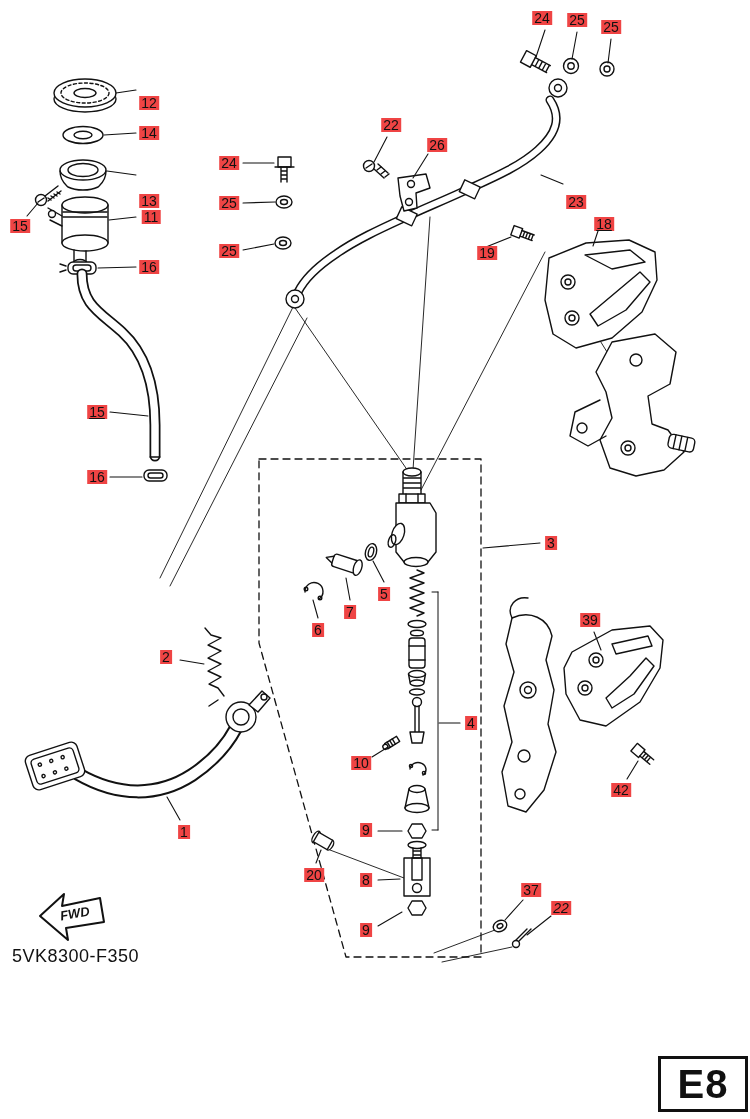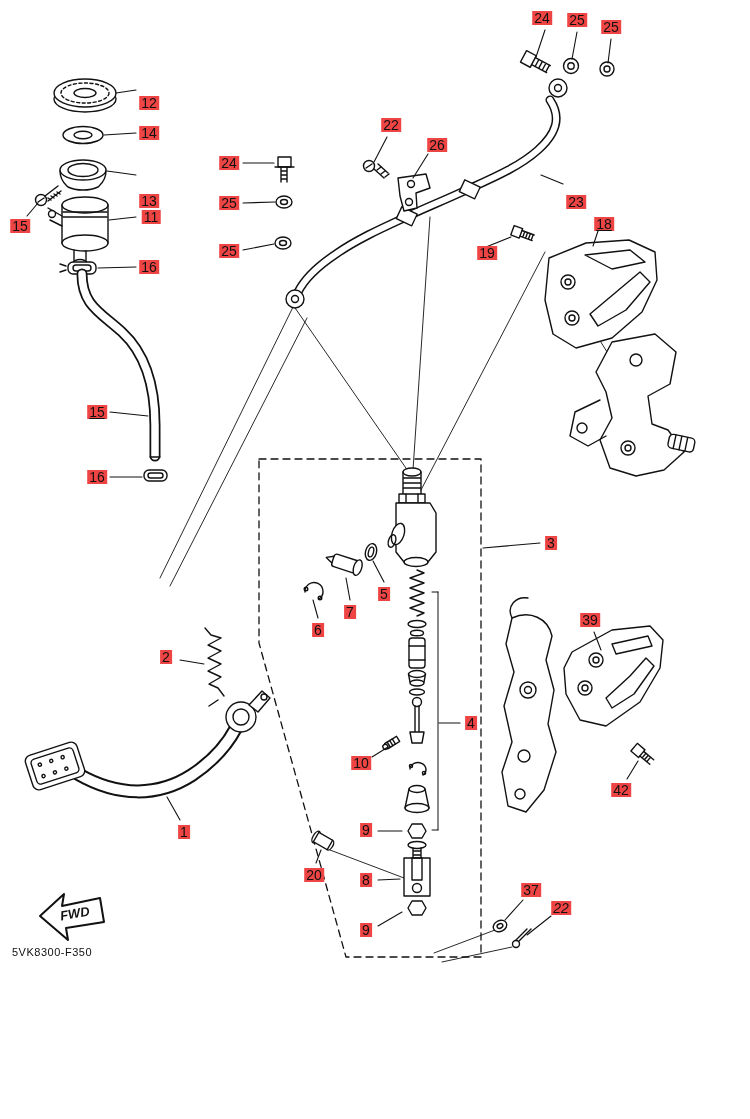--- a/index.html
+++ b/index.html
@@ -6,21 +6,21 @@
   html,body { background:#ffffff; font-family:"Liberation Sans", sans-serif; }
   .page { position:relative; width:750px; height:1119px; background:#fff; overflow:hidden; }
   .drawing { position:absolute; left:0; top:0; }
   .callout {
     position:absolute; transform:translate(-50%,-50%);
     font-size:14px; line-height:1; color:#111; background:#ef4444; padding:0 2px;
     font-family:"Liberation Sans", sans-serif;
   }
   #leader-lines line { stroke:#111; stroke-width:1.1; }
   .drawing-code {
-    position:absolute; left:12px; top:946px; font-size:11px; color:#111; letter-spacing:.5px;
+    position:absolute; left:12px; top:946px; font-size:18px; color:#111; letter-spacing:.5px;
   }
   .fwd-label {
     position:absolute; left:60px; top:906px; font-size:13px; font-weight:bold; font-style:italic;
     color:#111; transform:rotate(-10deg);
   }
   .page-code-box {
     position:absolute; left:658px; top:1056px; width:90px; height:56px;
     border:3px solid #111; background:#fff; display:flex; align-items:center; justify-content:center;
   }
   .page-code { font-size:40px; font-weight:bold; color:#111; letter-spacing:1px; }
@@ -400,14 +400,17 @@
       <span class="callout" style="left: 366px; top: 880px;">8</span>
       <span class="callout" style="left: 531px; top: 890px;">37</span>
       <span class="callout" style="left: 561px; top: 908px; font-style: italic;">22</span>
       <span class="callout" style="left: 366px; top: 930px;">9</span>
     </div>
 
   <div class="fwd-label">FWD</div>
 
   <div class="drawing-code">5VK8300-F350</div>
 
+  <div class="page-code-box">
+    <span class="page-code">E8</span>
+  </div>
 
 </div>
 
 </body></html>

